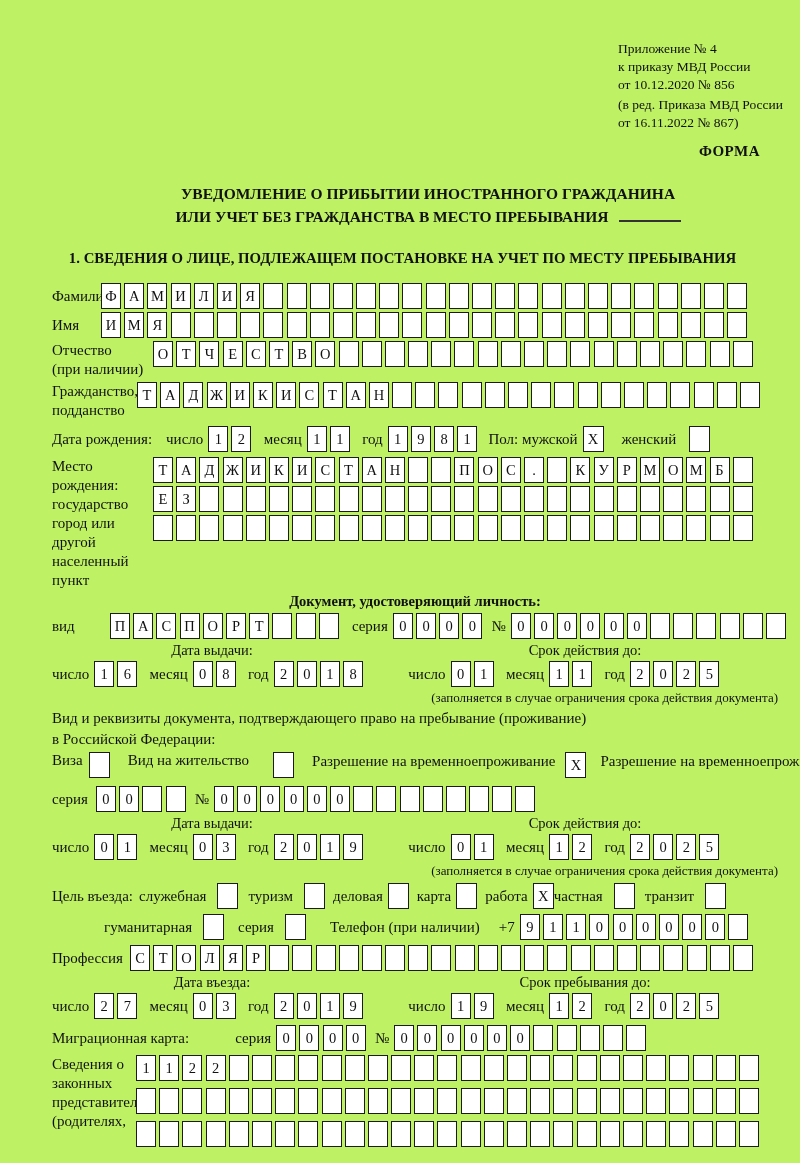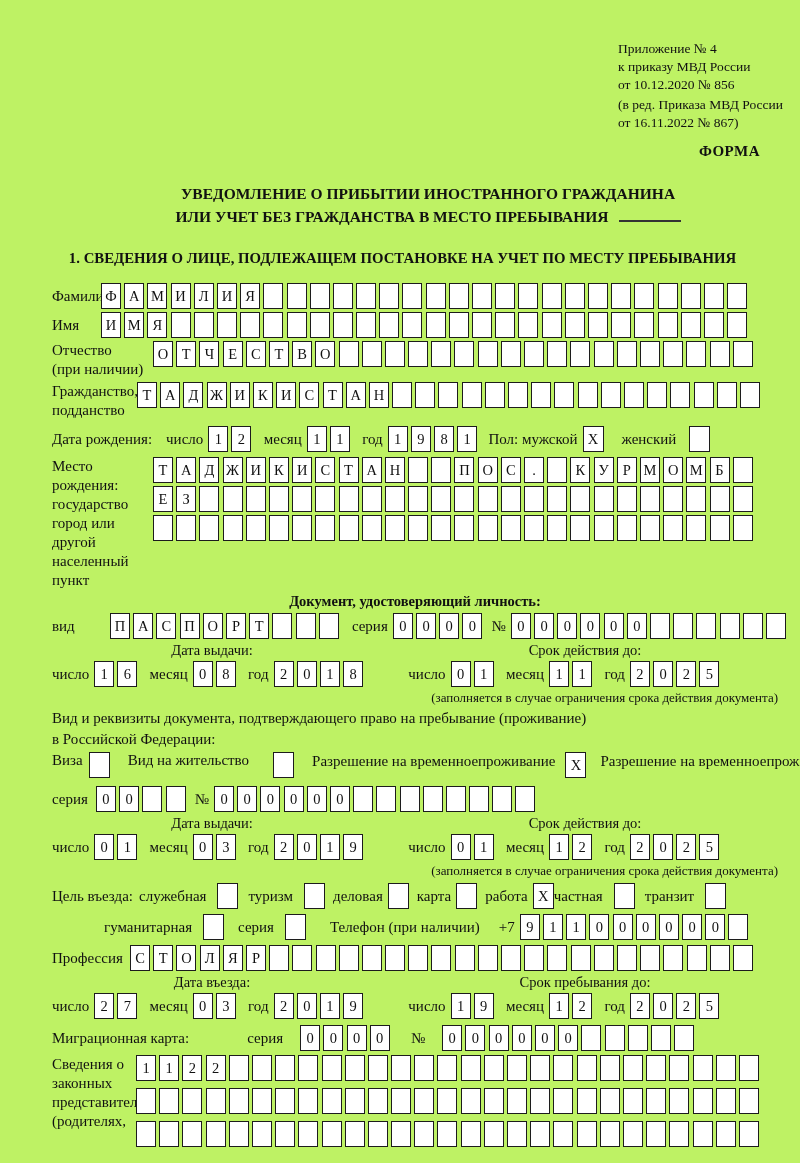--- a/index.html
+++ b/index.html
@@ -604,21 +604,21 @@
         </span>
       <span class="dl mlx">год</span>
       <span class="cells">
           <span class="cell">2</span>
           <span class="cell">0</span>
           <span class="cell">2</span>
           <span class="cell">5</span>
         </span>
     </div>
 
-    <div class="row" style="margin-top:6px;gap:12px;">
+    <div class="row" style="margin-top:6px;">
       <span class="lbl">Миграционная карта:</span>
       <span class="dl" style="margin-left:46px;">серия</span>
       <span class="cells">
           <span class="cell">0</span>
           <span class="cell">0</span>
           <span class="cell">0</span>
           <span class="cell">0</span>
         </span>
       <span class="dl g6">№</span>
       <span class="cells">

